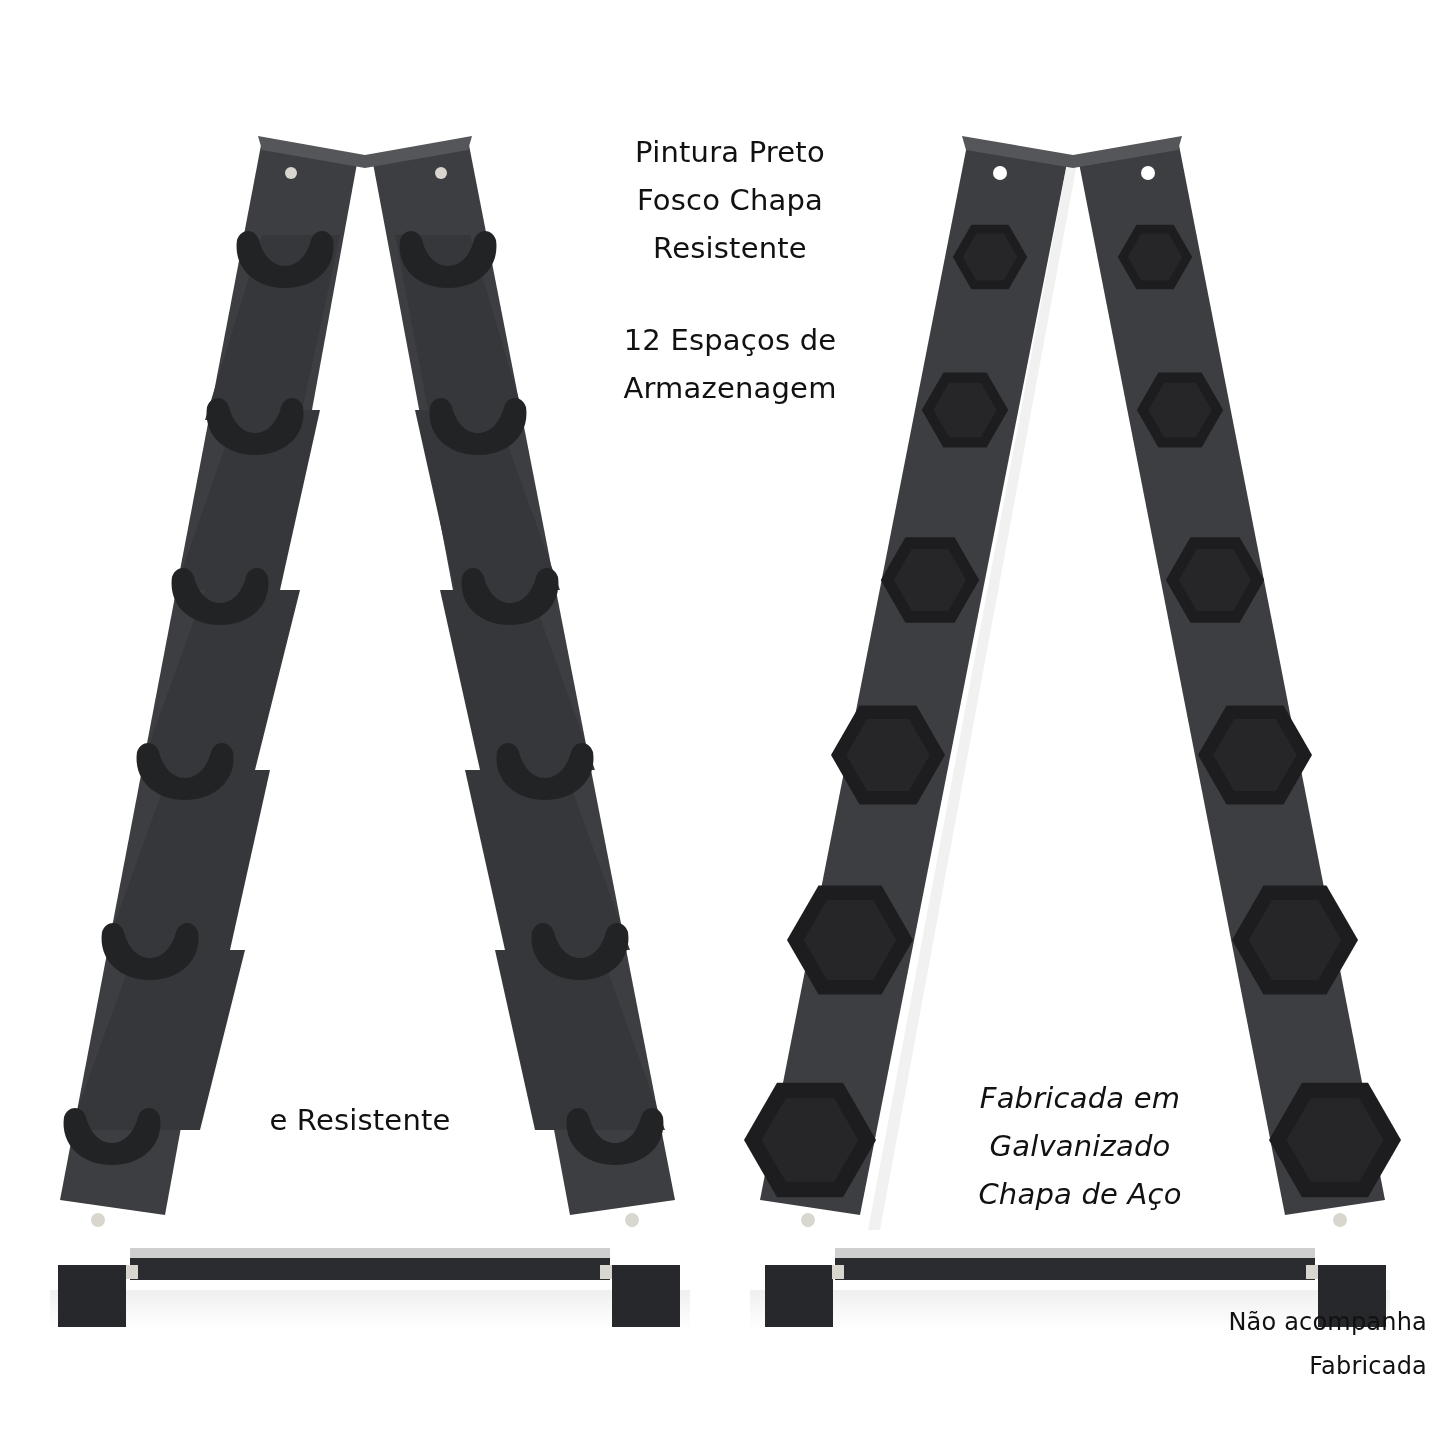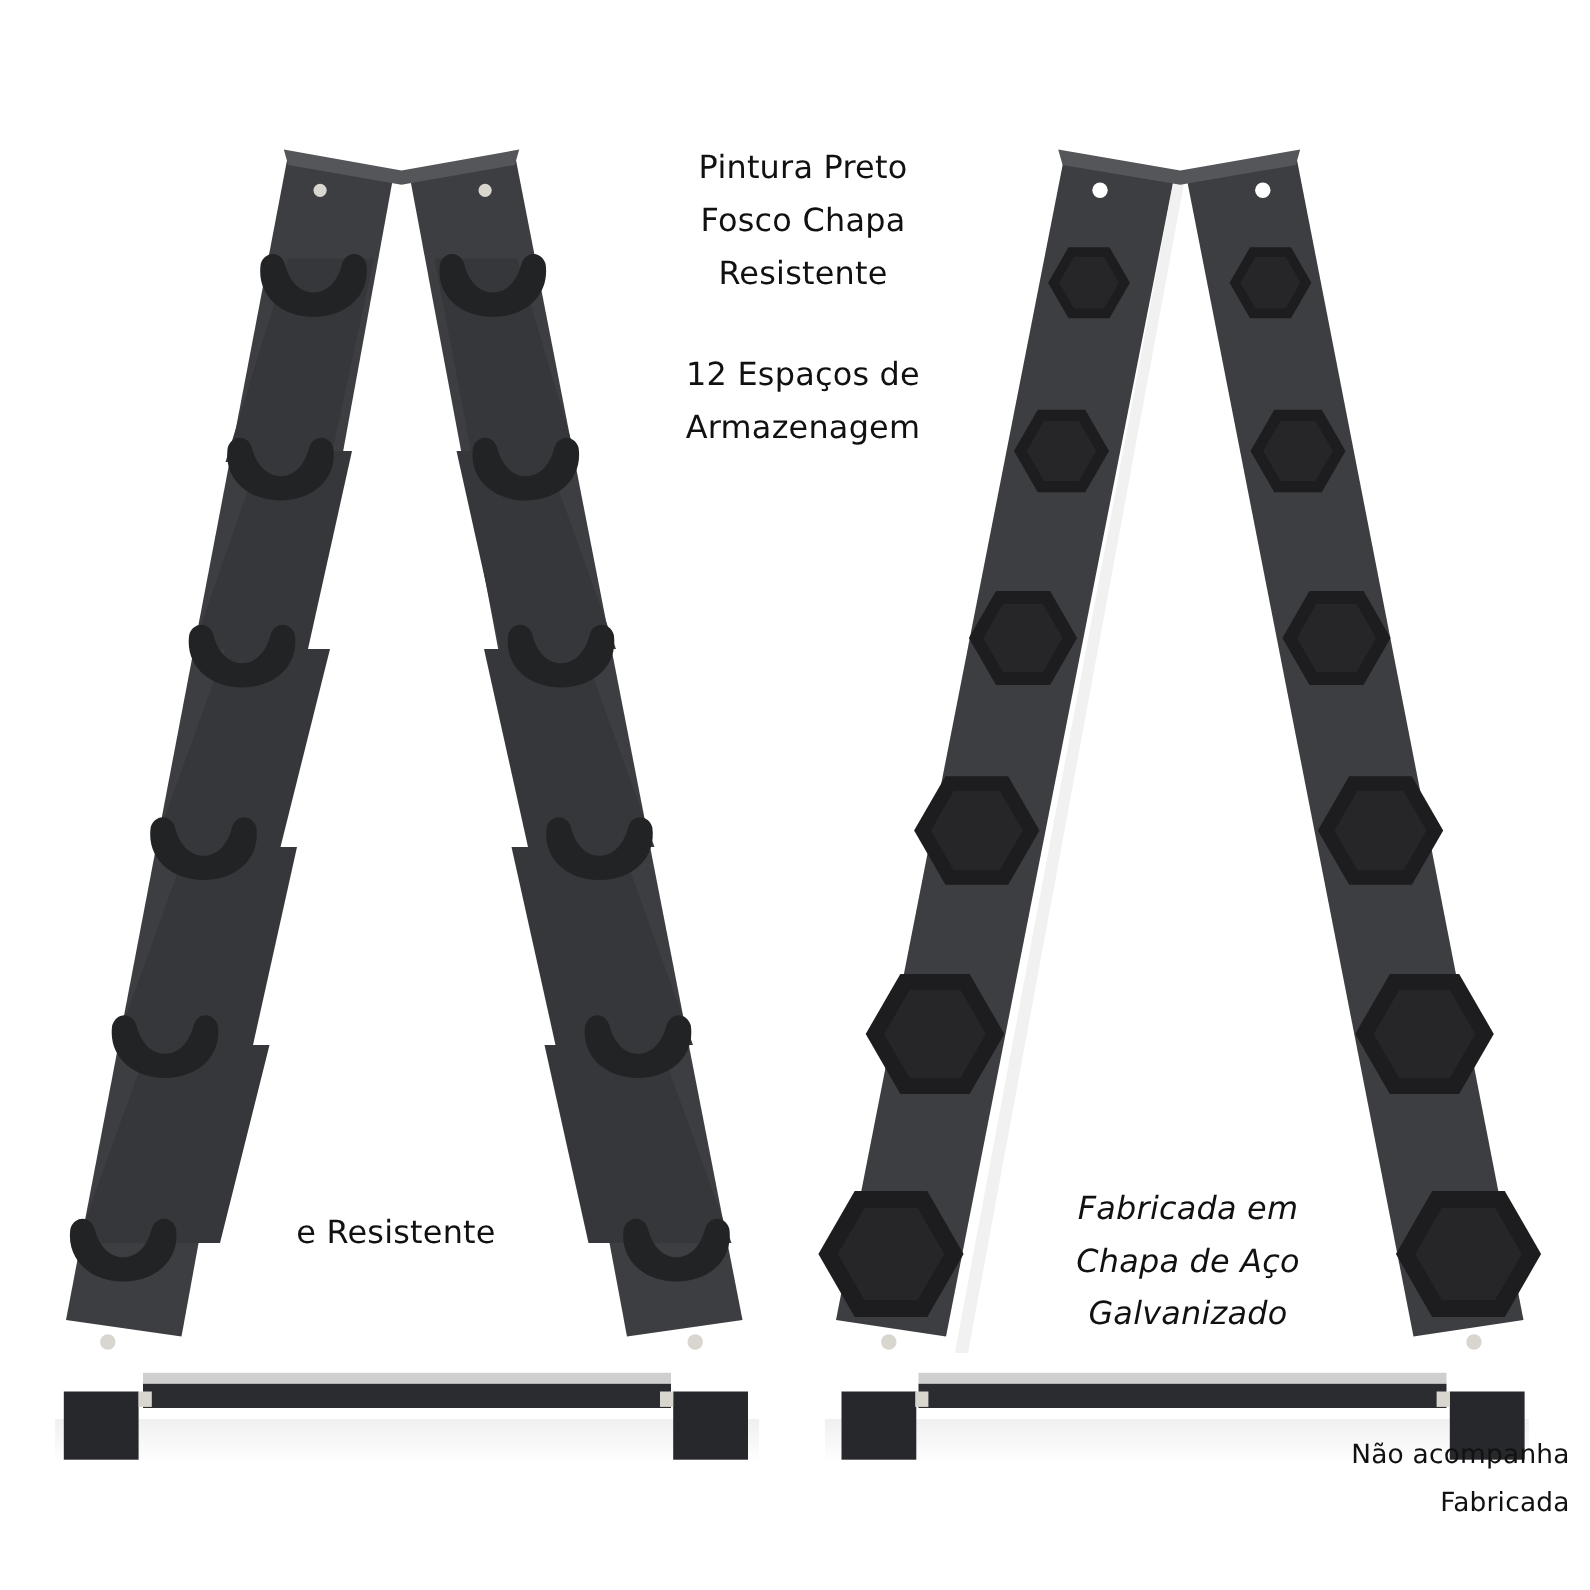--- a/index.html
+++ b/index.html
@@ -128,21 +128,21 @@
     <span>12 Espaços de</span>
     <span>Armazenagem</span>
   </div>
 
   <div class="caption" id="cap-base">
     <span>e Resistente</span>
   </div>
 
   <div class="caption" id="cap-steel">
     <span>Fabricada em</span>
+    <span>Galvanizado</span>
     <span>Chapa de Aço</span>
-    <span>Galvanizado</span>
   </div>
 
   <div class="caption" id="cap-note">
     <span>Não acompanha</span>
     <span>Fabricada</span>
   </div>
 </div>
 
 </body></html>

